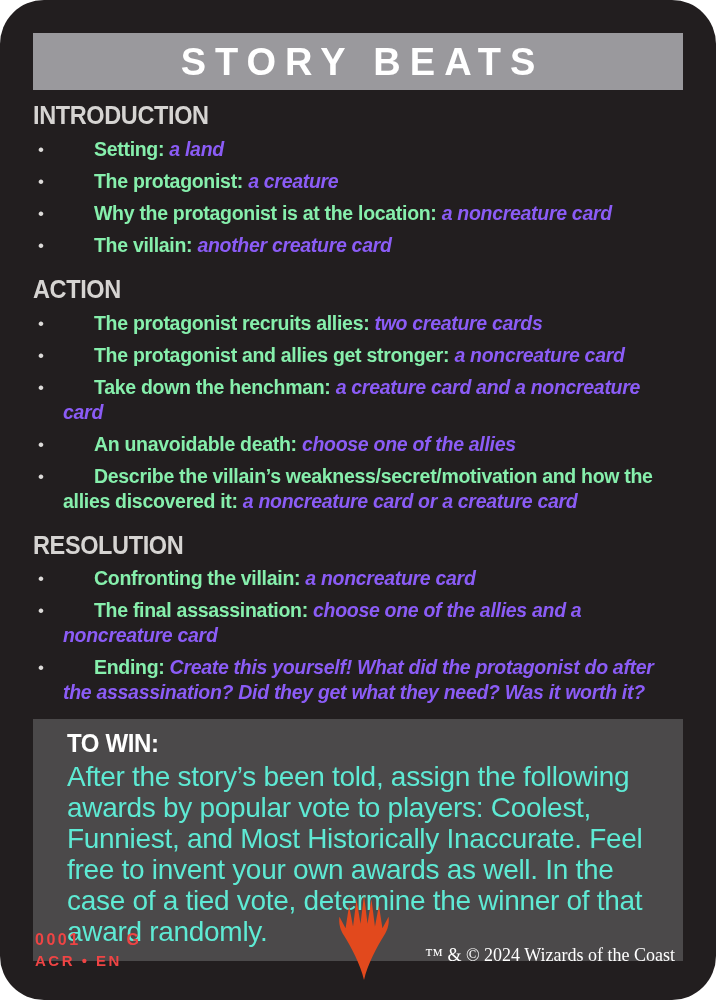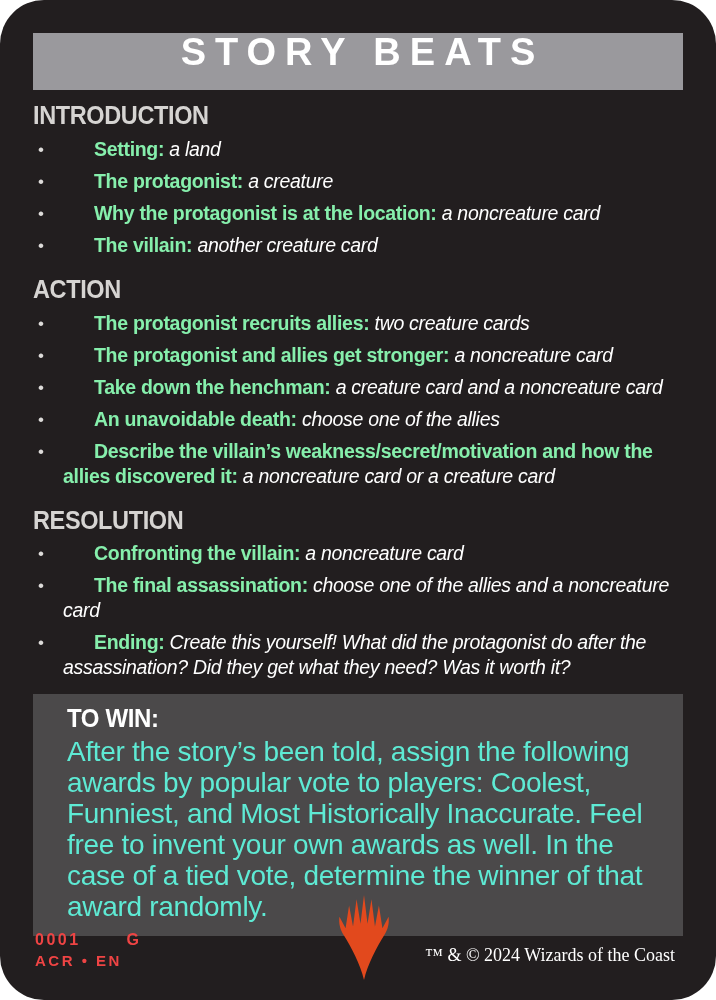--- a/index.html
+++ b/index.html
@@ -8,42 +8,42 @@
     position:absolute;inset:0;
     background:#221e1f;
     border-radius:44px;
     overflow:hidden;
     font-family:"Liberation Sans",sans-serif;
     -webkit-font-smoothing:antialiased;
   }
   .inner{padding:0 33px;}
   .titlebar{
     margin-top:33px;height:57px;background:#9a999d;
-    display:flex;align-items:flex-start;justify-content:center;
+    display:flex;align-items:center;justify-content:center;
   }
   .title{
     font-size:38px;font-weight:bold;color:#ffffff;
     letter-spacing:9px;margin:0;line-height:1;
     padding-left:9px; 
   }
   h2.section{
     font-size:25px;font-weight:bold;color:#d6d4d2;
     margin:17px 0 7px 0;letter-spacing:-0.4px;line-height:1.15;
     transform:scaleX(0.94);transform-origin:left center;
   }
   h2.section.first{margin-top:11px;}
   ul.bullets{list-style:none;margin:0;padding:0;}
   li.bullet{
     display:flex;margin-bottom:7px;
     font-size:19.5px;line-height:25px;letter-spacing:-0.3px;
   }
   .dot{flex:0 0 25px;padding-left:5px;color:#dddbd9;font-size:17px;line-height:25px;}
   .bt{flex:1;color:#f4f2ef;}
   .bt b{font-weight:bold;color:#86efac;margin-left:31px;}
-  .bt i{font-style:italic;font-weight:normal;color:#ffffff;}
+  .bt i{font-style:italic;font-weight:bold;color:#8b5cf6;}
   .towin{
     margin-top:14px;background:#4b494a;
     padding:8px 14px 14px 34px;
   }
   .towin h2{
     margin:2px 0 3px;font-size:25px;font-weight:bold;color:#ffffff;
     letter-spacing:-0.4px;transform:scaleX(0.96);transform-origin:left center;
   }
   .towin p{
     margin:0;font-size:28px;line-height:31px;color:#5eead4;letter-spacing:-0.3px;

